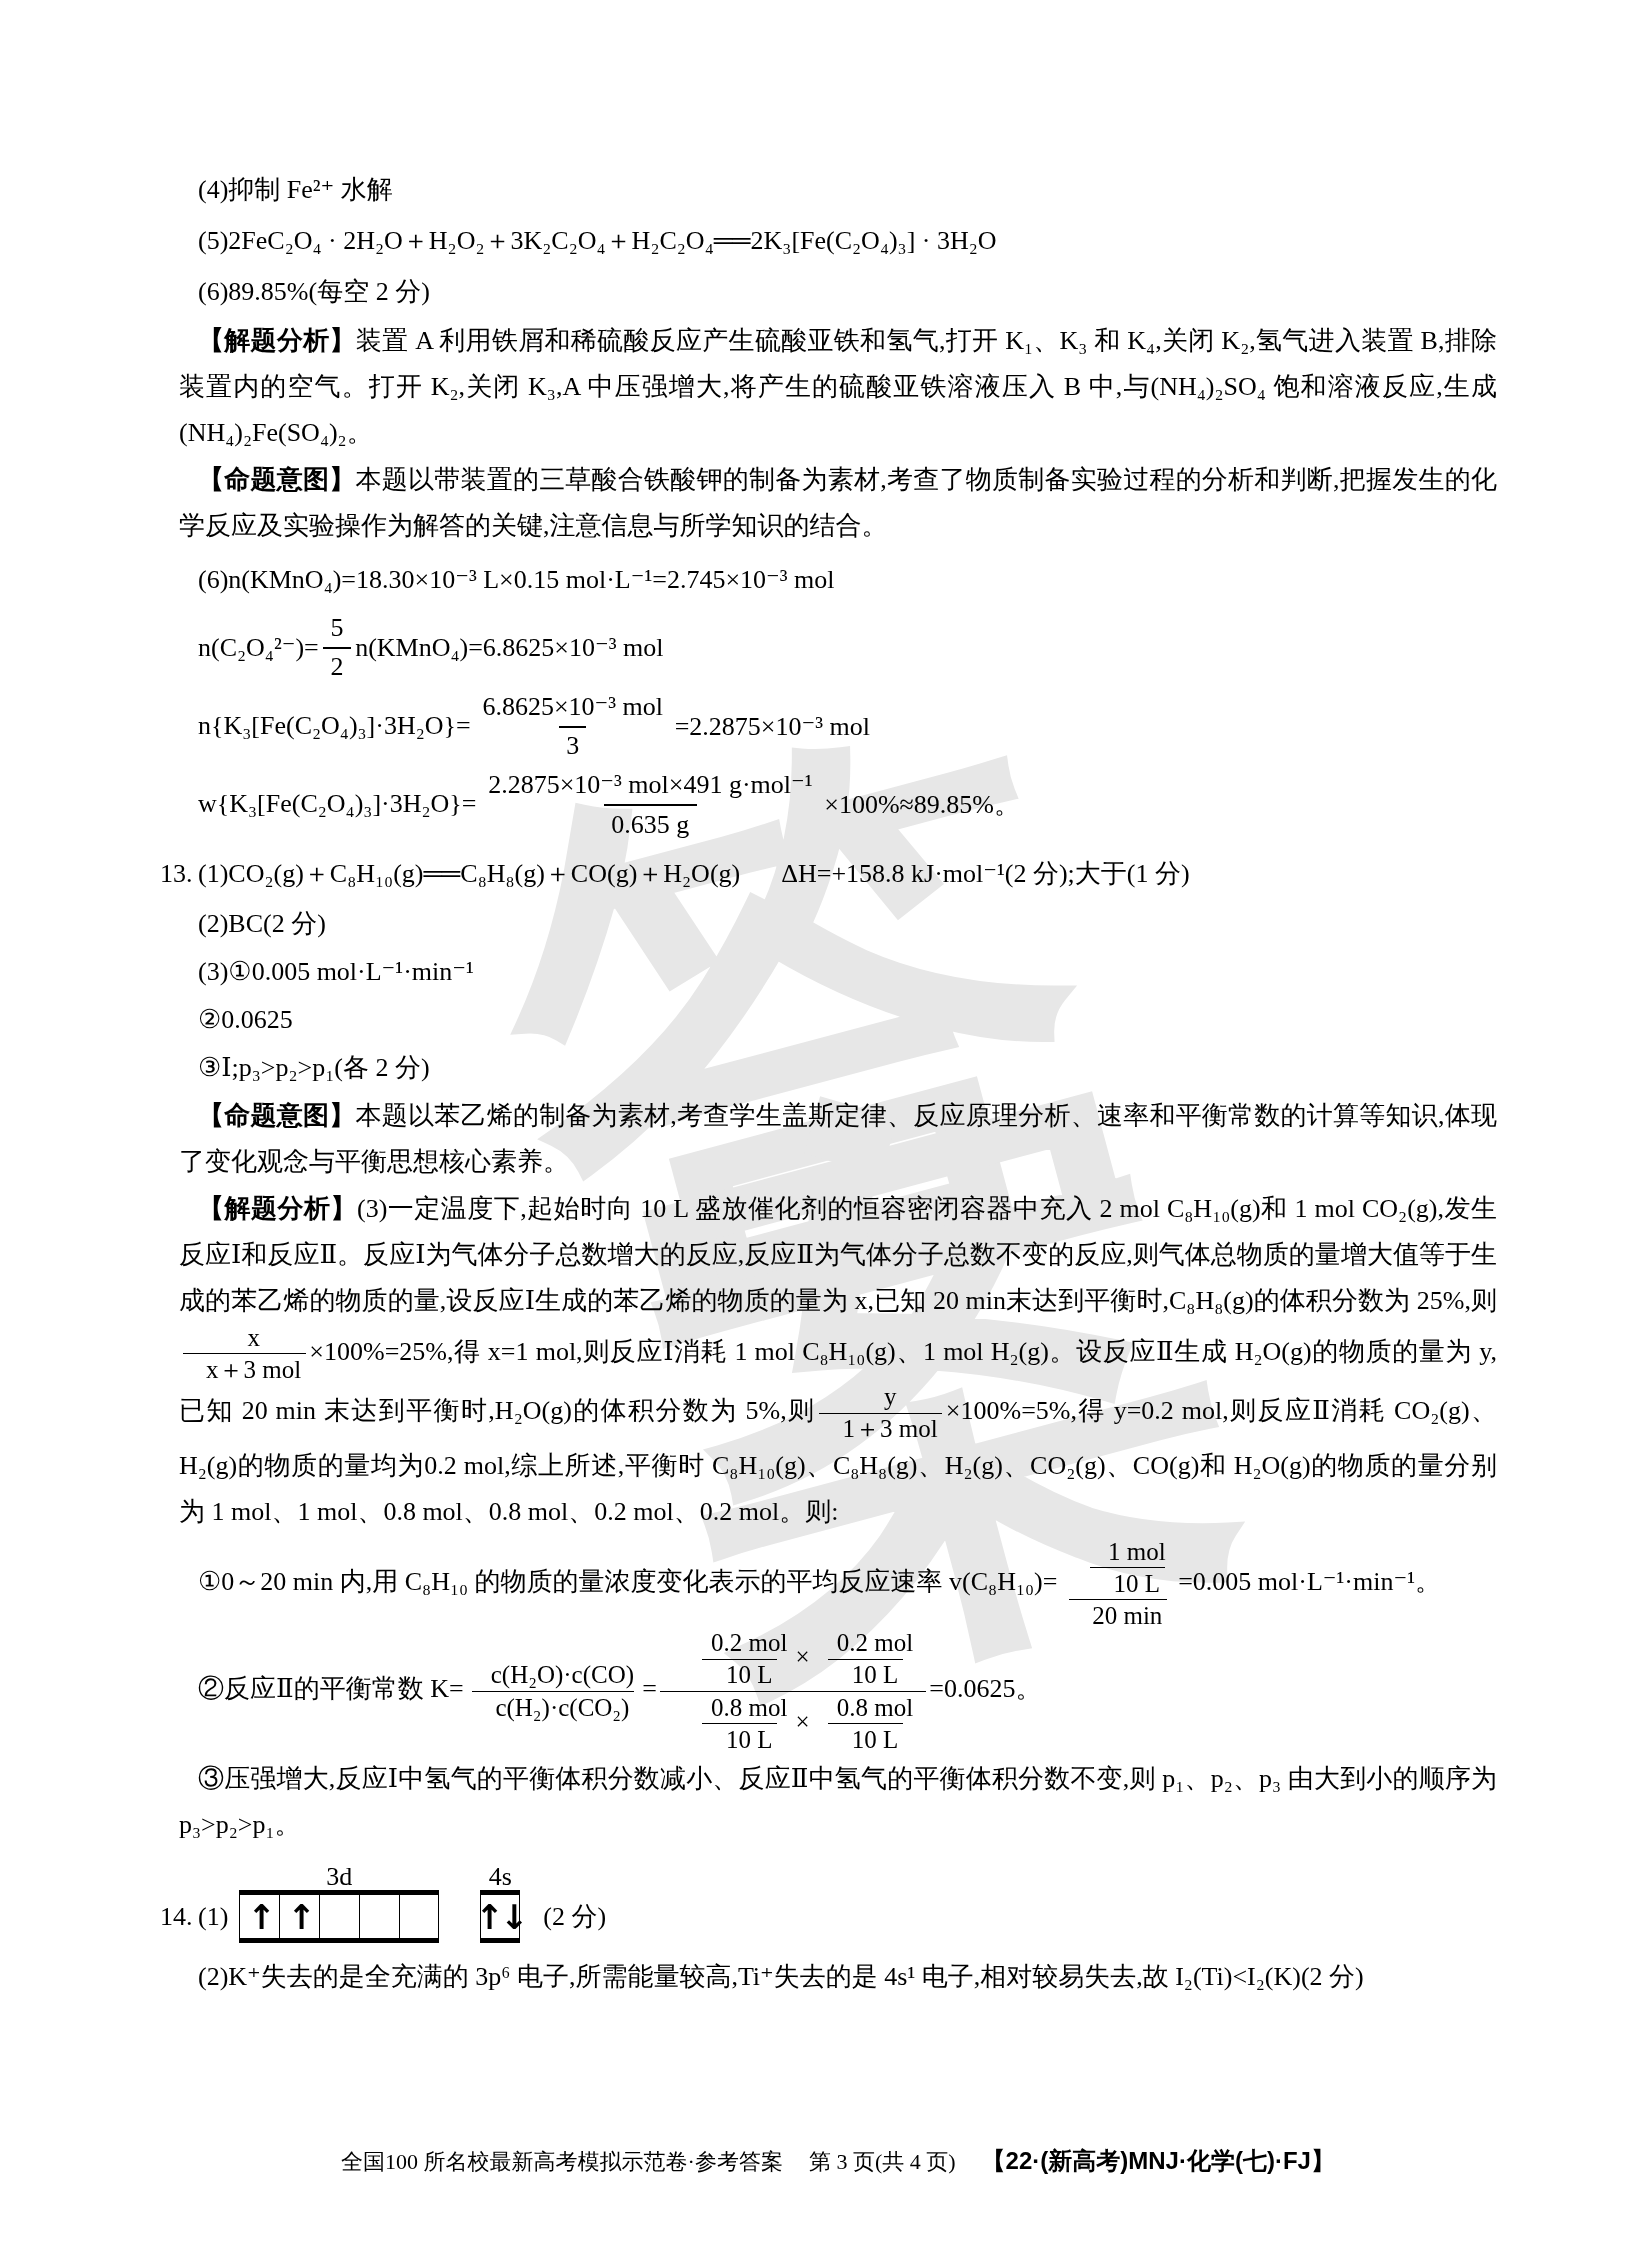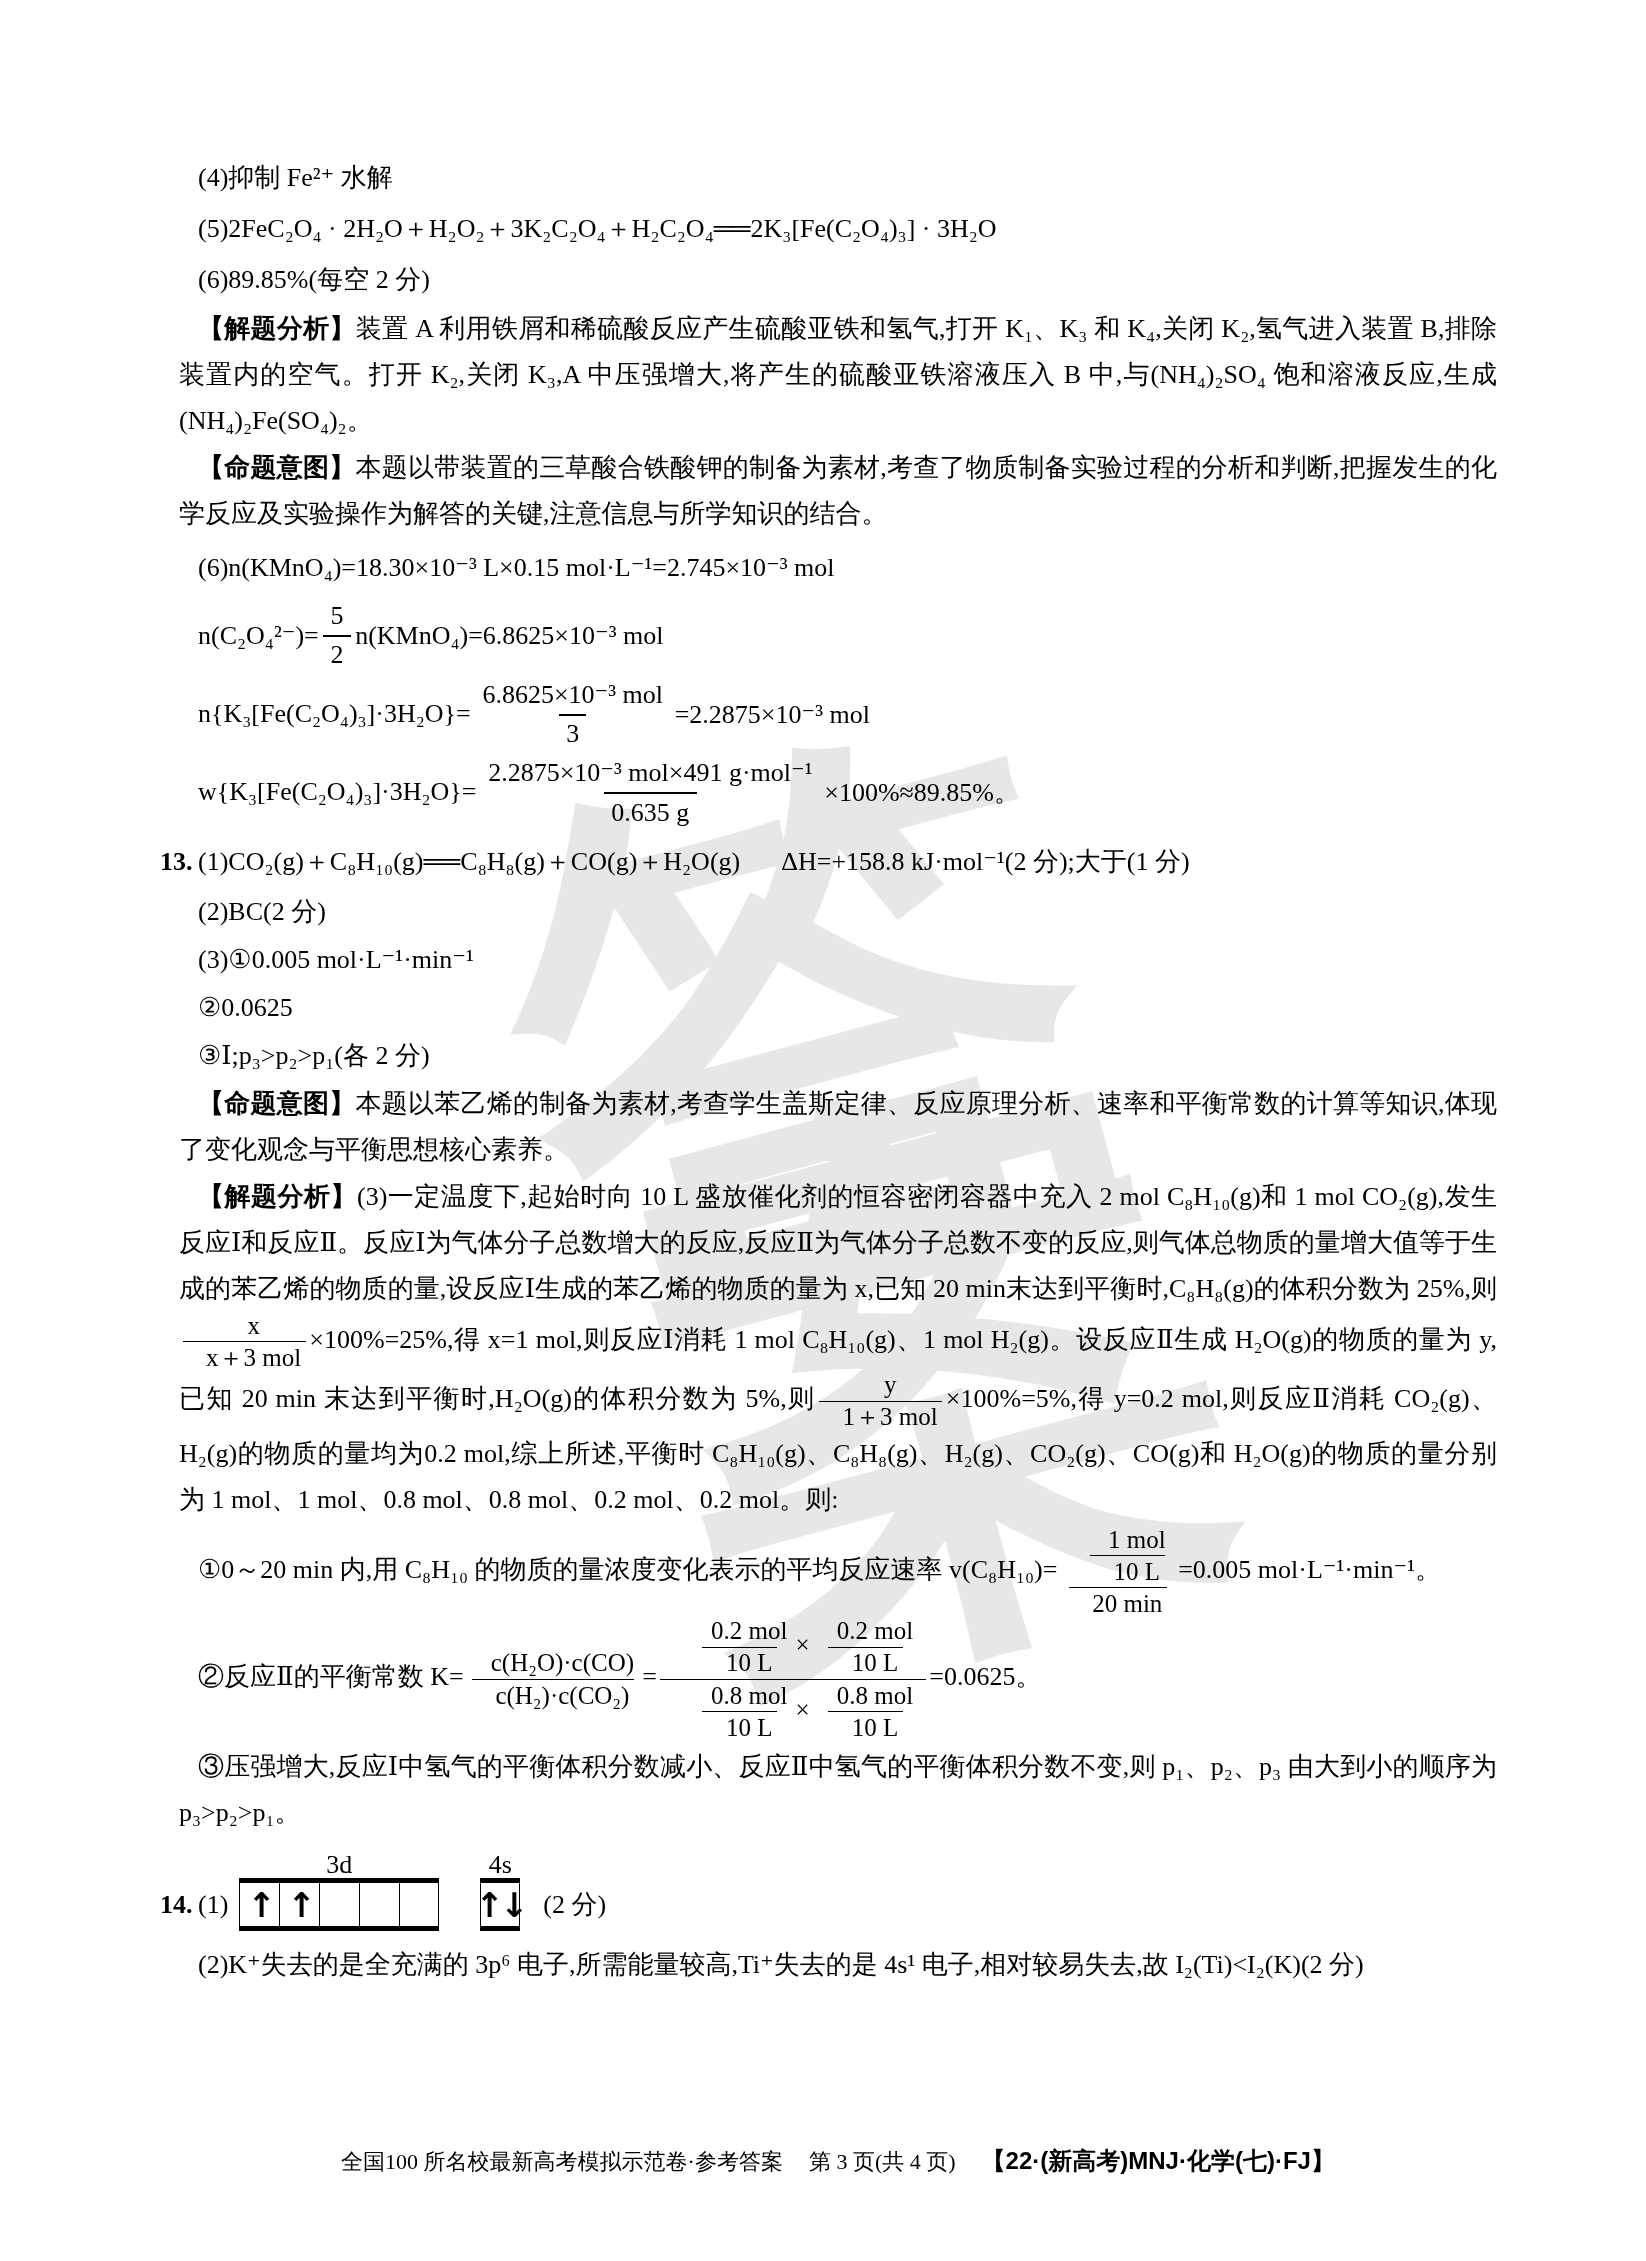--- a/index.html
+++ b/index.html
@@ -11,26 +11,26 @@
   
   .wm{
     position:absolute;z-index:0;font-size:565px;line-height:1;
     font-weight:bold;color:#e7e7e7;
     font-family:"Liberation Serif","DejaVu Serif",serif;
     transform:rotate(-15deg);user-select:none;
   }
   .wm1{left:520px;top:746px;}
   .wm2{left:660px;top:1099px;}
   
-  .content{position:absolute;z-index:1;left:179px;top:152px;width:1318px;}
+  .content{position:absolute;z-index:1;left:179px;top:164px;width:1318px;}
   .ansline{line-height:51px;padding-left:19px;text-align:left;white-space:nowrap;}
   .para{margin:0;text-align:justify;line-height:46px;text-indent:19px;}
   .hei{font-family:"Liberation Sans","DejaVu Sans",sans-serif;font-weight:bold;text-align:right;}
   .qitem{position:relative;padding-left:19px;}
-  .qnum{position:absolute;left:-19px;top:0;font-weight:bold;}
+  .qnum{position:absolute;left:-19px;top:0;}
   .dh{margin-left:41px;}
   
   .eqrow{display:flex;align-items:center;padding-left:19px;margin:6.3px 0;height:72px;}
   .frac{display:inline-flex;flex-direction:column;align-items:center;vertical-align:middle;margin:0 4.5px;}
   .frac .fn{display:block;padding:0 7.2px 3.6px;white-space:nowrap;}
   .frac .fd{display:block;border-top:2.3px solid #000;padding:3.6px 7.2px 0;white-space:nowrap;}
   .ifrac{display:inline-flex;flex-direction:column;align-items:center;vertical-align:middle;margin:0 3.6px;font-size:25px;line-height:1.1;}
   .ifrac .fn{padding:0 4.5px 1.8px;white-space:nowrap;}
   .ifrac .fd{border-top:1.8px solid #000;padding:1.8px 4.5px 0;white-space:nowrap;}
   .steppara{margin:0;text-align:justify;line-height:46px;padding-left:0;text-indent:19px;}

